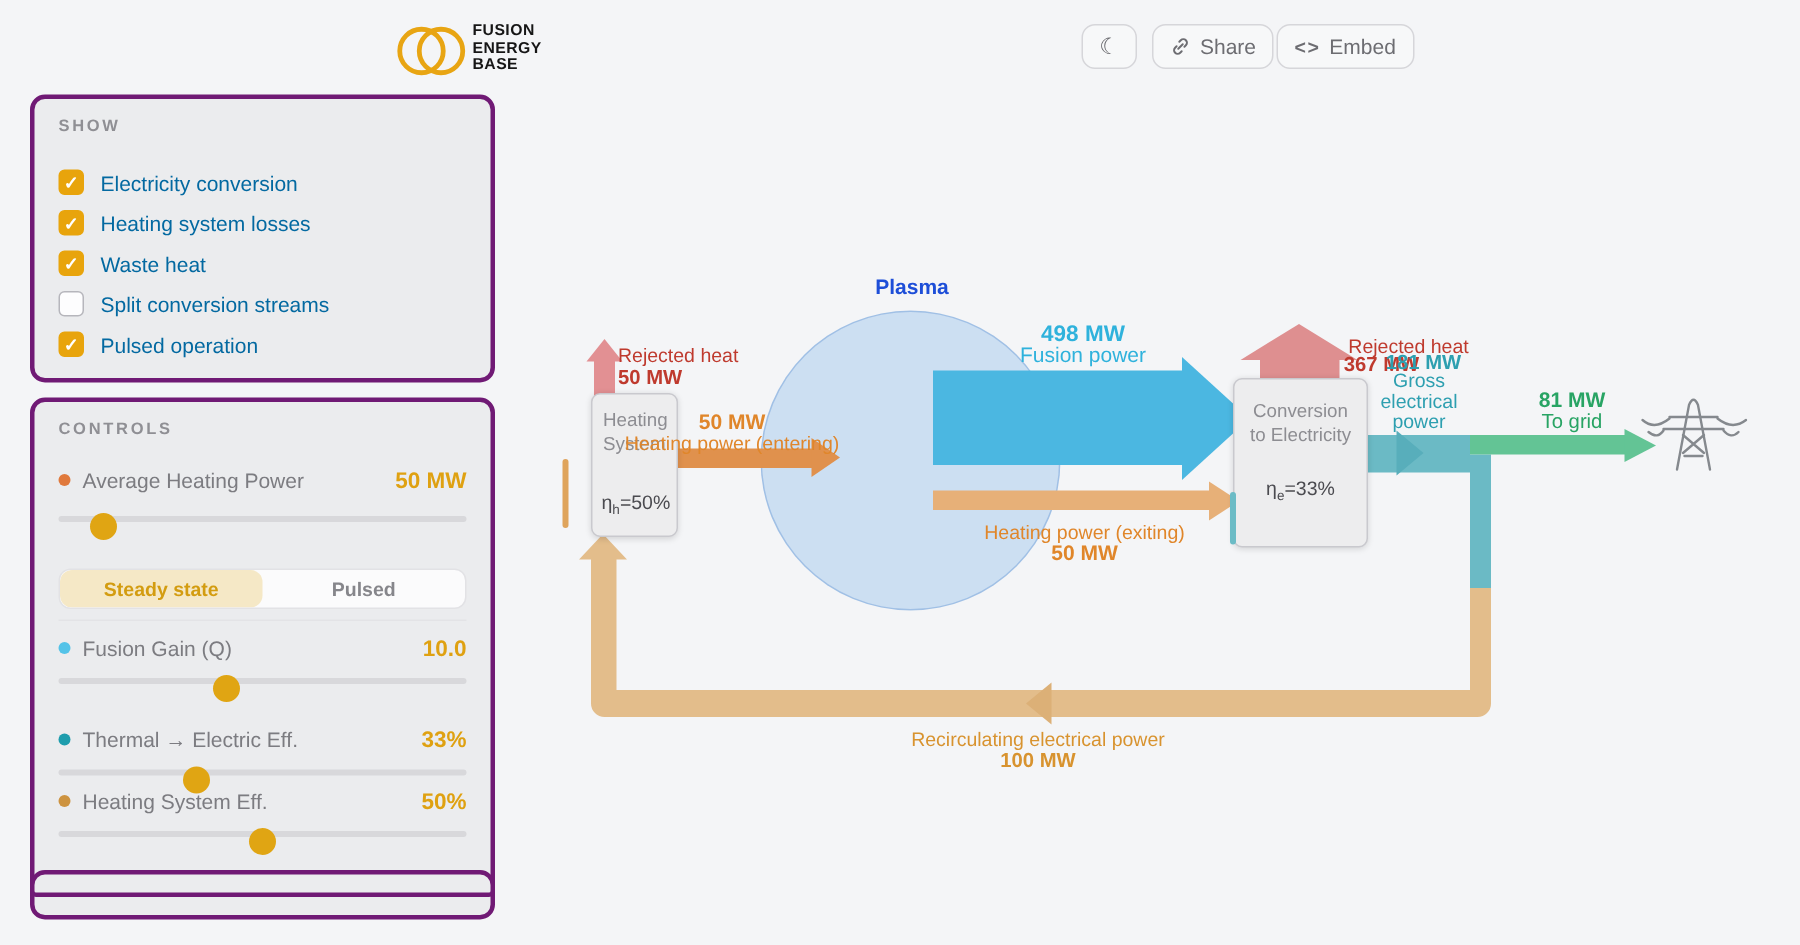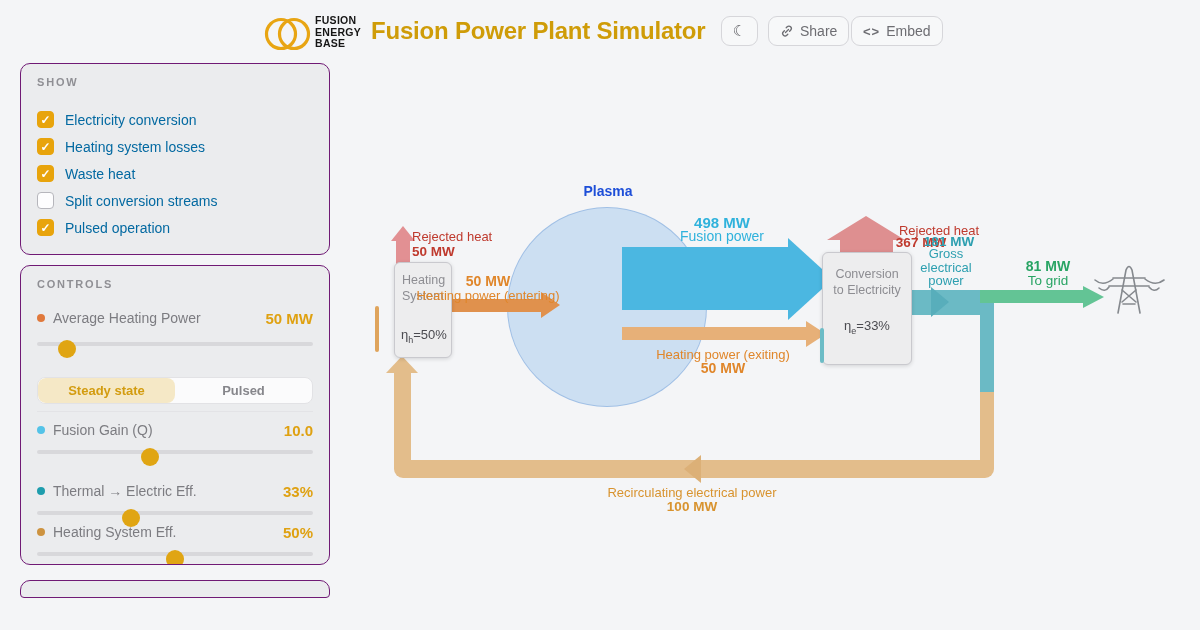--- a/index.html
+++ b/index.html
@@ -11,32 +11,32 @@
   .logo-icon { position:absolute; left:264px; top:13px; }
   .logo-text { position:absolute; left:315px; top:15px; font-size:10.5px; font-weight:700; line-height:11.5px; color:#161616; letter-spacing:.3px; }
   .page-title { position:absolute; left:371px; top:17px; font-size:24px; font-weight:700; color:#cf9c08; letter-spacing:-.2px; }
   .hbtn { position:absolute; top:16px; height:30px; display:flex; align-items:center; gap:6px; padding:0 11px;
           background:#f7f8f9; border:1px solid #d6d6da; border-radius:9px; color:#6d6d72; font-size:14px;
           font-family:"Liberation Sans",sans-serif; cursor:pointer; }
   .hbtn .moon { font-size:15px; color:#66666b; }
   .hbtn .code { font-size:13px; font-weight:700; letter-spacing:1px; color:#6d6d72; }
 
   
-  .panel { position:absolute; left:20px; width:310px; background:#ebecee; border:1px solid #701a75; border-radius:10px; padding:12px 16px; }
+  .panel { position:absolute; left:20px; width:310px; background:#ebecee; border:3px solid #701a75; border-radius:10px; padding:12px 16px; }
   .panel-heading { font-size:11px; font-weight:700; letter-spacing:1.8px; color:#8f8f94; }
   .show-panel { top:63px; height:192px; }
   .show-panel .panel-heading { margin-bottom:18px; }
   .check-row { display:flex; align-items:center; height:27px; gap:11px; cursor:pointer; }
   .cb { width:17px; height:17px; border-radius:4px; border:1.5px solid #b6b6bc; background:#fdfdfe; display:flex; align-items:center; justify-content:center; flex:0 0 17px; }
   .check-row.on .cb { background:#e8a40c; border-color:#e8a40c; }
   .cb .mark { display:none; color:#fff; font-size:12px; font-weight:700; line-height:1; }
   .check-row.on .cb .mark { display:block; }
   .check-label { font-size:14px; color:#0369a1; }
 
-  .controls-panel { top:265px; height:300px; overflow:hidden; }
+  .controls-panel { top:265px; height:348px; overflow:hidden; }
   .controls-panel .panel-heading { margin-bottom:18px; }
   .ctl-head { height:20px; display:flex; align-items:center; gap:8px; }
   .bullet { width:8px; height:8px; border-radius:50%; flex:0 0 8px; }
   .ctl-label { font-size:14px; color:#7c7c81; flex:1 1 auto; }
   .ctl-value { font-size:15px; font-weight:700; color:#dfa111; }
   .track-wrap { position:relative; height:14px; margin-top:9px; }
   .track { position:absolute; left:0; right:0; top:5px; height:4px; border-radius:2px; background:#d8d8db; }
   .thumb { position:absolute; top:-2px; width:18px; height:18px; margin-left:-9px; border-radius:50%; background:#e0a513; cursor:grab; }
   .row1 .track-wrap { margin-top:5px; }
   .row2 { margin-top:22px; } .row2 .track-wrap { margin-top:5px; }
@@ -75,21 +75,20 @@
 
   <svg class="logo-icon" width="50" height="40" viewBox="0 0 50 40">
     <circle cx="17" cy="21" r="14.5" fill="none" stroke="#e8a513" stroke-width="3.2"></circle>
     <circle cx="30" cy="21" r="14.5" fill="none" stroke="#e8a513" stroke-width="3.2"></circle>
   </svg>
   <div class="logo-text">
     <div>FUSION</div>
     <div>ENERGY</div>
     <div>BASE</div>
   </div>
-  <div class="page-title">Fusion Power Plant Simulator</div>
 
   <button class="hbtn" style="left:721px; width:37px; justify-content:center;">
     <span class="moon">☾</span>
   </button>
   <button class="hbtn" style="left:768px;">
     <svg width="14" height="14" viewBox="0 0 14 14">
       <path d="M5.5 8.5 L8.5 5.5 M6.2 3.8 l1-1 a2.4 2.4 0 0 1 3.4 3.4 l-1 1 M7.8 10.2 l-1 1 a2.4 2.4 0 0 1 -3.4 -3.4 l1-1" stroke="#6d6d72" fill="none" stroke-width="1.3" stroke-linecap="round"></path>
     </svg>
     <span>Share</span>
   </button>

